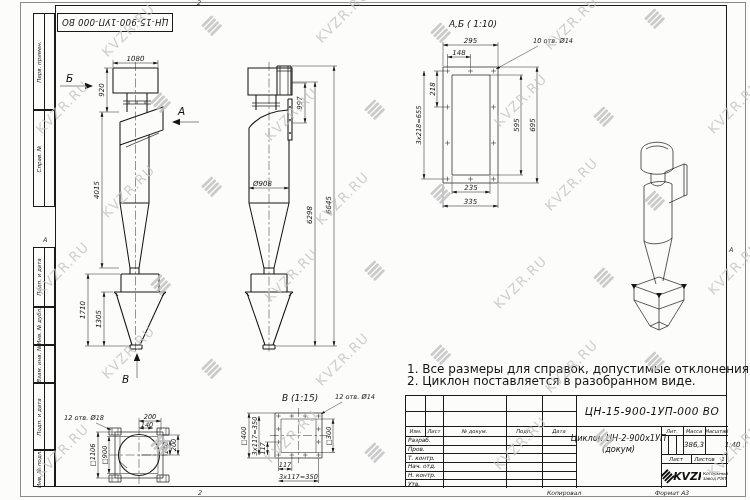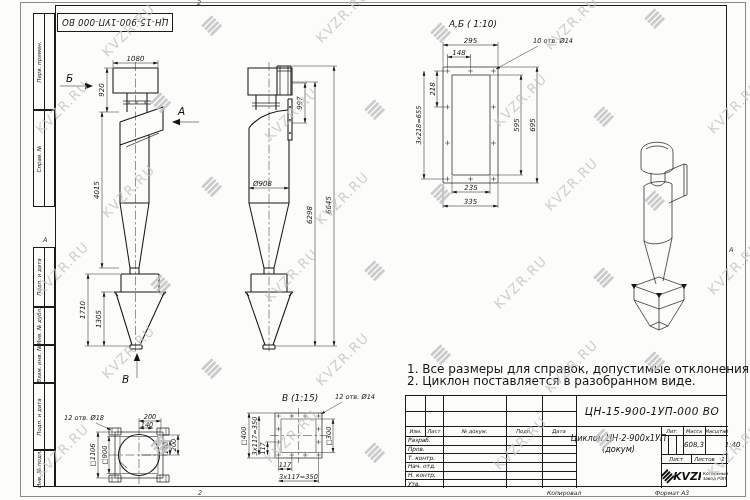--- a/index.html
+++ b/index.html
@@ -313,21 +313,21 @@
     <div class="tc" style="left:170px;top:0;width:152px;height:30px;font-size:10.5px;letter-spacing:.5px">ЦН-15-900-1УП-000 ВО</div>
 
     <div class="tc" style="left:170px;top:30px;width:85px;height:62px;flex-direction:column;justify-content:flex-start;padding-top:7px;font-size:8.2px;line-height:11px;box-sizing:border-box">
       <span>Циклон ЦН-2-900х1УП</span>
       <span>(докум)</span>
     </div>
 
     <div class="tc" style="left:255px;top:30px;width:22px;height:9px;font-size:5px">Лит.</div>
     <div class="tc" style="left:277px;top:30px;width:22px;height:9px;font-size:5px">Масса</div>
     <div class="tc" style="left:299px;top:30px;width:23px;height:9px;font-size:5px">Масштаб</div>
-    <div class="tc" style="left:277px;top:39px;width:22px;height:19px;font-size:7px">608,3</div>
+    <div class="tc" style="left:277px;top:39px;width:22px;height:19px;font-size:7px">386,3</div>
     <div class="tc" style="left:315px;top:39px;width:23px;height:19px;font-size:7px">1:40</div>
 
     <div class="tc" style="left:255px;top:58px;width:30px;height:9px;font-size:5.5px">Лист</div>
     <div class="tc" style="left:285px;top:58px;width:37px;height:9px;font-size:5.5px;justify-content:space-around">
       <span>Листов</span>
       <span>1</span>
     </div>
 
     <div class="tc" style="left:255px;top:67px;width:67px;height:25px;gap:2px">
       <svg width="46" height="16" viewBox="0 0 46 16">

